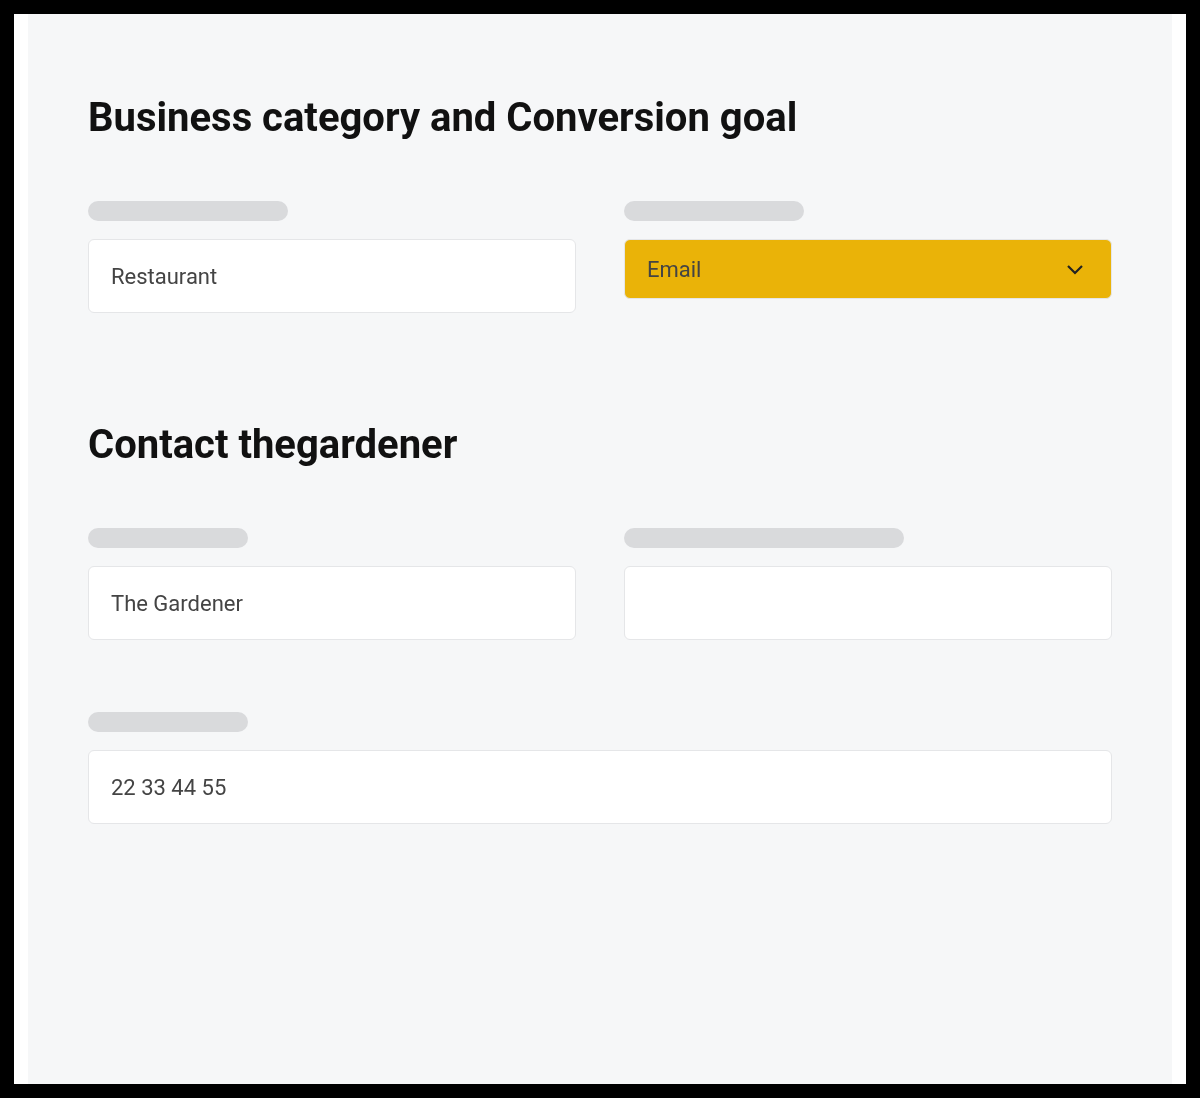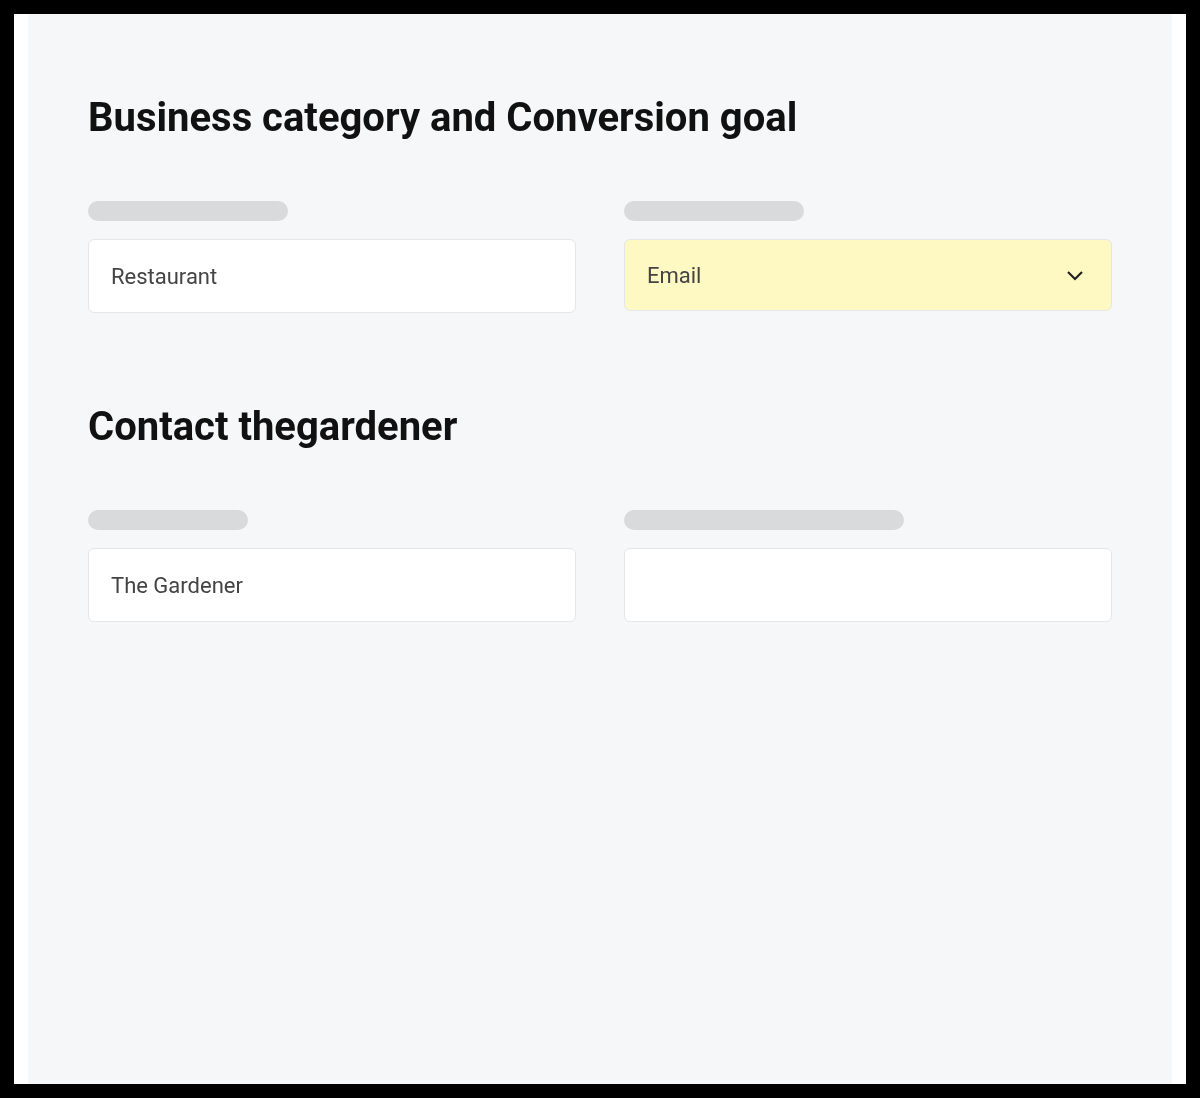--- a/index.html
+++ b/index.html
@@ -31,21 +31,21 @@
     }
     h2 {
       font-size: 40px;
       font-weight: 700;
       color: #111;
       margin-bottom: 60px;
     }
     .form-row {
       display: flex;
       gap: 48px;
-      margin-bottom: 6px;
+      margin-bottom: 24px;
     }
     .form-field {
       flex: 1;
       display: flex;
       flex-direction: column;
     }
     .skeleton-label {
       background: #d9dadc;
       border-radius: 10px;
       height: 20px;
@@ -63,24 +63,24 @@
       border: 1px solid #e5e6e8;
       border-radius: 6px;
       height: 74px;
       display: flex;
       align-items: center;
       padding: 0 22px;
       font-size: 22px;
       color: #444;
     }
     .select-box {
-      background: #fef9c3;
+      background: #eab308;
       border: 1px solid #e5e6e8;
       border-radius: 6px;
-      height: 72px;
+      height: 60px;
       display: flex;
       align-items: center;
       justify-content: space-between;
       padding: 0 22px;
       font-size: 22px;
       color: #444;
       cursor: pointer;
     }
     .chevron {
       width: 28px;
@@ -158,16 +158,22 @@
         </div>
       </div>
     </div>
 
     <div class="row-gap"></div>
 
 
     <div class="row-gap"></div>
 
     <div class="form-row">
+      <div class="form-field">
+        <div class="skeleton-label skel-w6"></div>
+        <div class="input-box">
+          <input class="input-field" type="text" value="22 33 44 55" style="">
+        </div>
+      </div>
     </div>
 
   </div>
 </div>
 
 </body></html>

